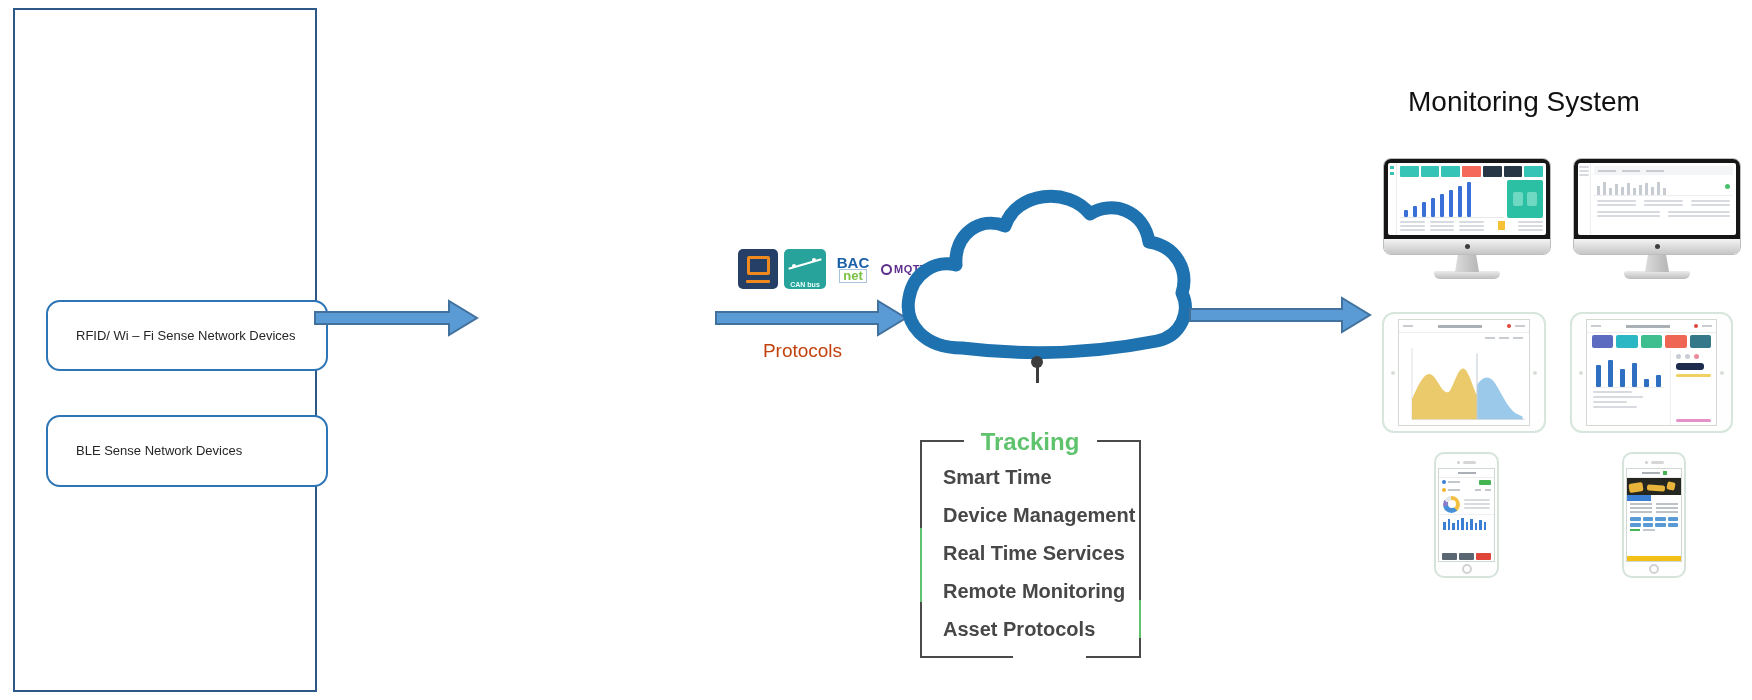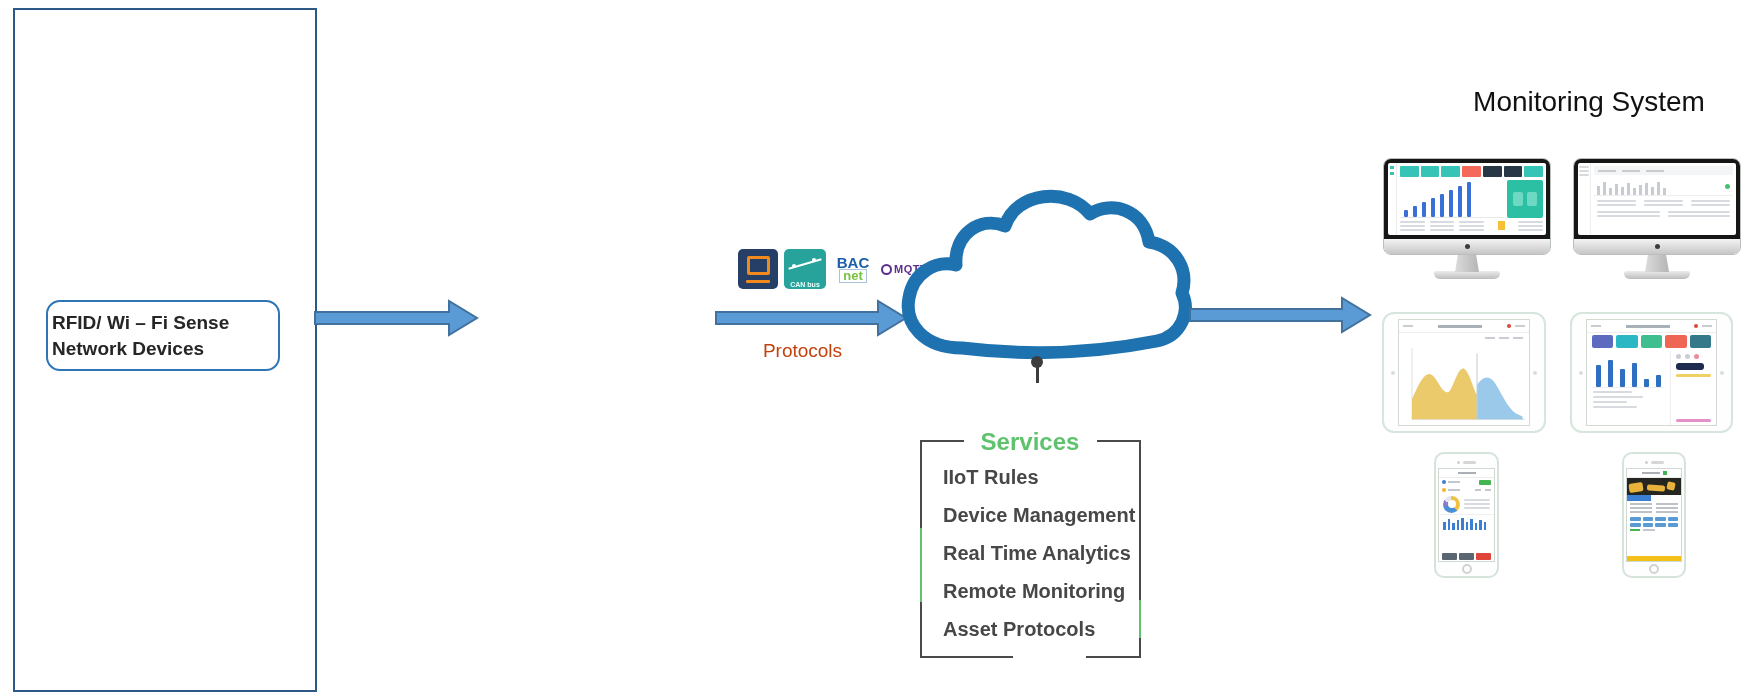--- a/index.html
+++ b/index.html
@@ -5,22 +5,22 @@
   html,body{margin:0;padding:0;background:#fff;}
   .canvas{position:relative;width:1752px;height:700px;background:#fff;overflow:hidden;
           font-family:"Liberation Sans",sans-serif;color:#1c1c1c;}
   .abs{position:absolute;}
 
   
   .outer-panel{left:13px;top:8px;width:300px;height:680px;border:2px solid #2c5985;background:#fff;}
   .node-box{position:absolute;left:31px;width:222px;border:2px solid #2e75b6;border-radius:14px;
             background:#fff;display:flex;align-items:center;justify-content:center;color:#262626;}
   .nb-plain{font-size:24px;}
-  .nb-bold{font-weight:bold;font-size:19px;justify-content:flex-start;text-align:left;
-           padding:0 4px;line-height:1.32;}
+  .nb-bold{font-weight:normal;font-size:13px;justify-content:flex-start;text-align:left;
+           padding:0 28px;line-height:1.32;}
   .nb1{top:53px;height:64px;}
   .nb2{top:168px;height:67px;}
   .nb3{top:290px;height:67px;}
   .nb4{top:405px;height:68px;}
 
   
   .arrow-svg{position:absolute;overflow:visible;}
 
   
   .gateway-box{left:477px;top:228px;width:240px;height:160px;border:3px solid #2e75b6;border-radius:26px;
@@ -56,21 +56,21 @@
   .cloud-stem{left:1036px;top:367px;width:3px;height:16px;background:#3d3d3d;}
 
   
   .sv-line{position:absolute;background:#4a4a4a;}
   .sv-green{position:absolute;background:#5fc36e;}
   .services-title{left:963px;top:428px;width:134px;text-align:center;font-size:24px;font-weight:bold;color:#5fc36e;}
   .services-list{left:943px;top:466px;width:190px;display:flex;flex-direction:column;}
   .service-item{font-size:20px;font-weight:bold;color:#474747;margin-bottom:15px;white-space:nowrap;}
 
   
-  .monitoring-title{left:1444px;top:86px;width:290px;text-align:center;font-size:28px;color:#111;}
+  .monitoring-title{left:1408px;top:86px;width:290px;font-size:28px;color:#111;}
 
   
   .imac{position:absolute;}
   .imac-body{border-radius:8px;overflow:hidden;border:1px solid #b9bfbb;}
   .imac-display{background:#161616;padding:4px;}
   .imac-screen{background:#fff;height:72px;border-radius:2px;overflow:hidden;display:flex;}
   .imac-chin{height:15px;background:linear-gradient(#f4f4f4,#c6c6c6);display:flex;align-items:center;justify-content:center;}
   .apple-dot{width:5px;height:5px;border-radius:50%;background:#3c3c3c;}
   .imac-neck{width:24px;height:17px;margin:0 auto;background:linear-gradient(90deg,#dcdcdc,#b5b5b5);
              clip-path:polygon(12% 0,88% 0,100% 100%,0 100%);}
@@ -172,20 +172,23 @@
 </style>
 </head>
 <body>
 
 <div class="canvas">
 
   <div class="abs outer-panel">
     <div class="node-box nb-bold nb3">
       <span>RFID/ Wi – Fi Sense Network Devices</span>
     </div>
+    <div class="node-box nb-bold nb4">
+      <span>BLE Sense Network Devices</span>
+    </div>
   </div>
 
   <svg class="arrow-svg" style="left:315px;top:297px;" width="164" height="42">
     <polygon points="0,15 134,15 134,4 162,21 134,38 134,27 0,27" fill="#5b9bd5" stroke="#41719c" stroke-width="2"></polygon>
   </svg>
 
 
   <div class="abs proto-row">
     <div class="proto p-modbus">
       <div class="mb-glyph"></div>
@@ -227,25 +230,25 @@
   <div>
     <div class="sv-line" style="left:920px;top:440px;width:44px;height:2px;"></div>
     <div class="sv-line" style="left:1097px;top:440px;width:44px;height:2px;"></div>
     <div class="sv-line" style="left:920px;top:440px;width:2px;height:218px;"></div>
     <div class="sv-line" style="left:1139px;top:440px;width:2px;height:218px;"></div>
     <div class="sv-line" style="left:920px;top:656px;width:93px;height:2px;"></div>
     <div class="sv-line" style="left:1086px;top:656px;width:55px;height:2px;"></div>
     <div class="sv-green" style="left:920px;top:528px;width:2px;height:74px;"></div>
     <div class="sv-green" style="left:1139px;top:600px;width:2px;height:38px;"></div>
   </div>
-  <div class="abs services-title">Services</div>
+  <div class="abs services-title">Tracking</div>
   <div class="abs services-list">
-    <div class="service-item">IIoT Rules</div>
+    <div class="service-item">Smart Time</div>
     <div class="service-item">Device Management</div>
-    <div class="service-item">Real Time Analytics</div>
+    <div class="service-item">Real Time Services</div>
     <div class="service-item">Remote Monitoring</div>
     <div class="service-item">Asset Protocols</div>
   </div>
 
   <div class="abs monitoring-title">Monitoring System</div>
 
   <div class="imac" style="left:1383px;top:158px;width:168px;">
     <div class="imac-body">
       <div class="imac-display">
         <div class="imac-screen">

